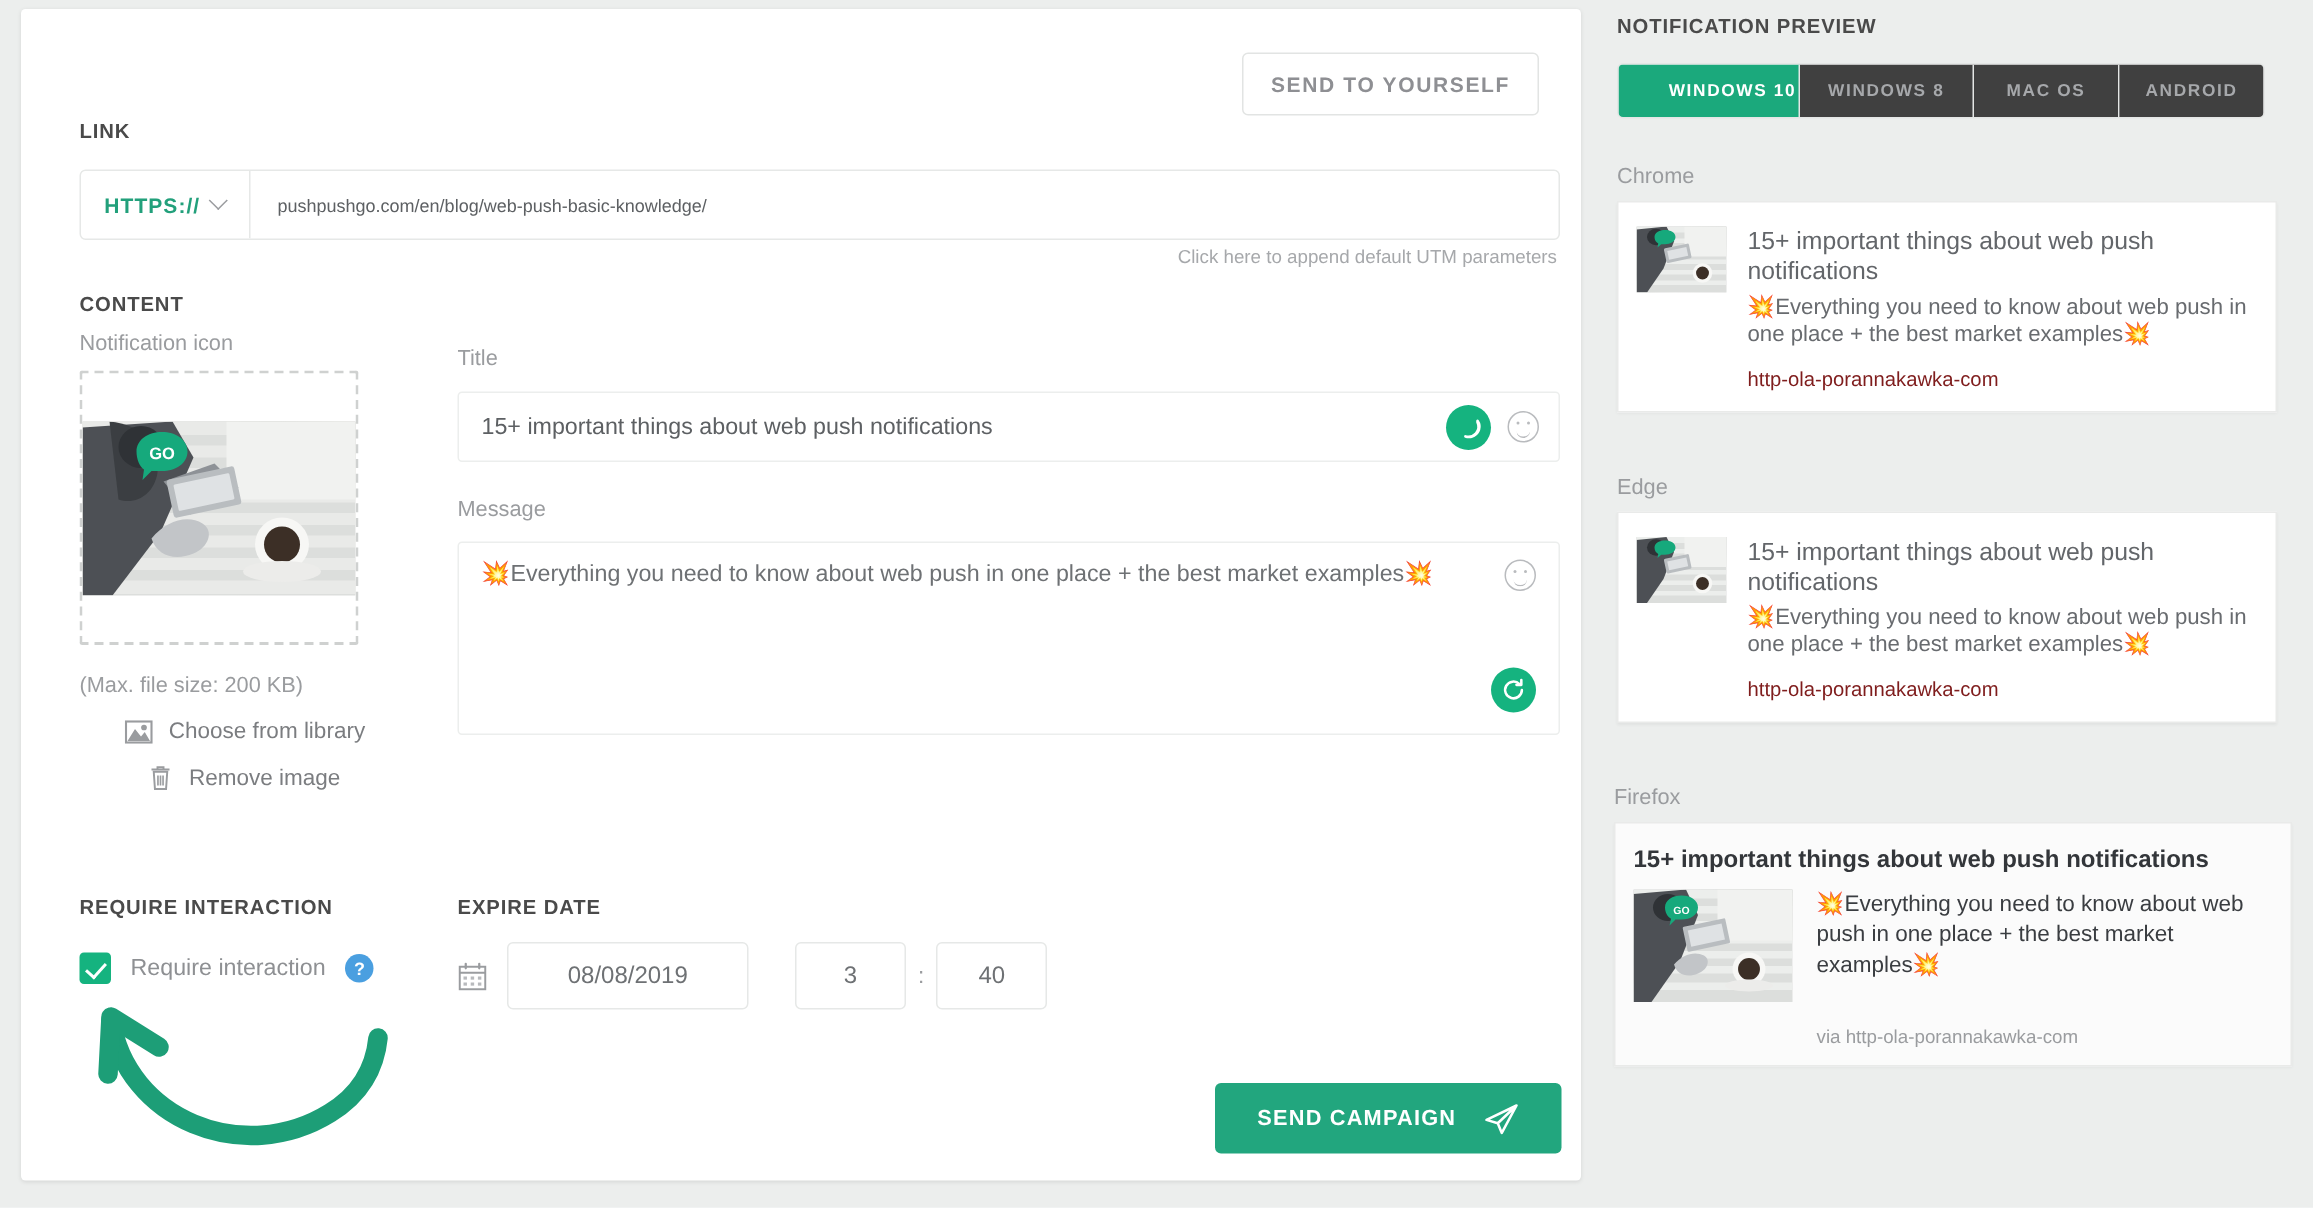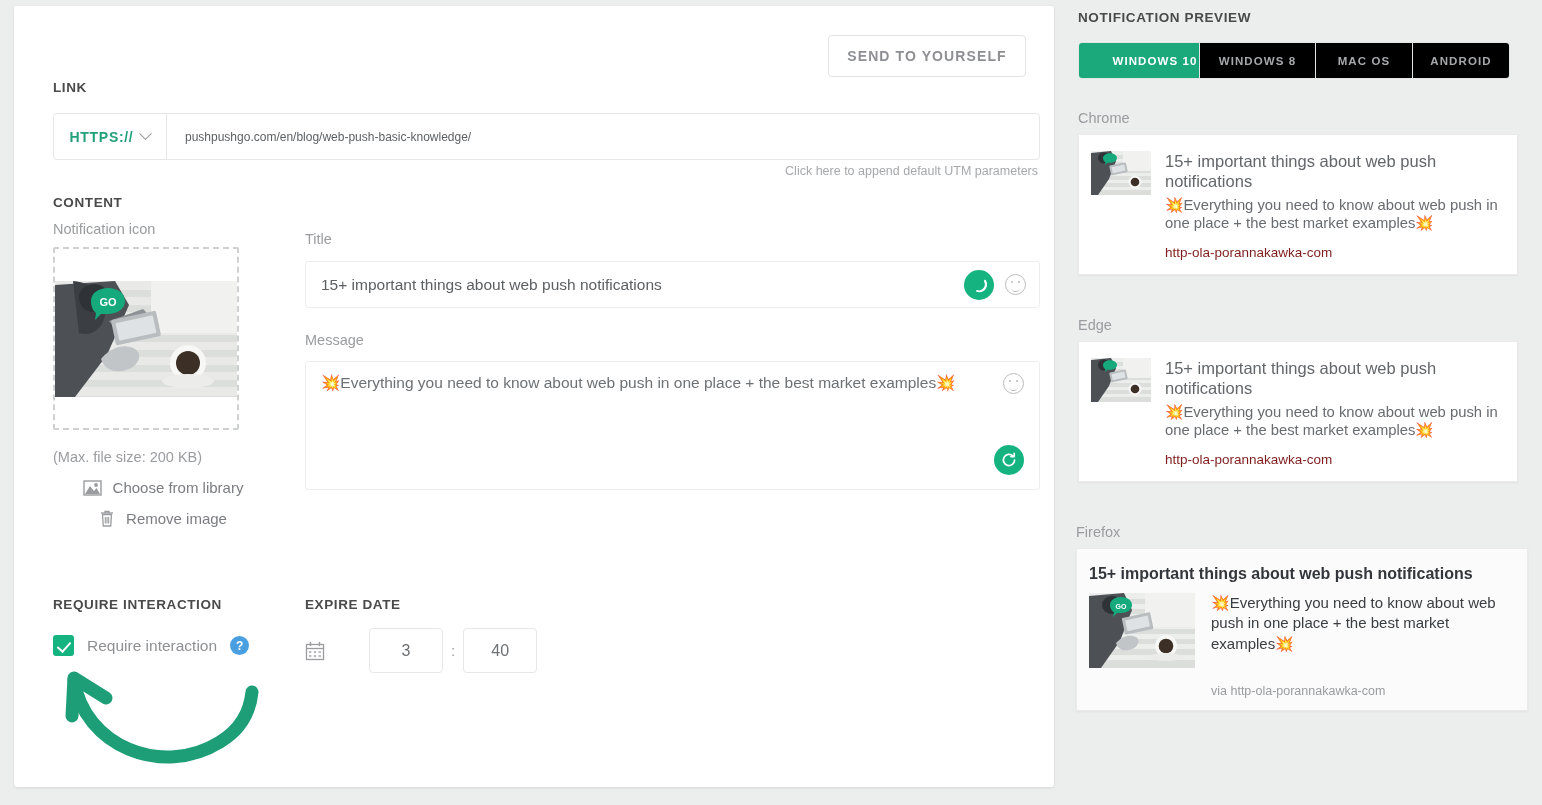--- a/index.html
+++ b/index.html
@@ -186,21 +186,21 @@
   }
   .tabs {
     position: absolute; left: 16px; top: 42px;
     display: flex; border-radius: 4px; overflow: hidden;
     border: 1px solid #e4e6e5; background: #f4f5f4; height: 37px;
   }
   .tab {
     display:flex; align-items:center; justify-content:center;
     font-size: 11.5px; font-weight: 700; letter-spacing: 1.1px;
     color: #a6a8ab; cursor: pointer; border-right: 1px solid #e4e6e5;
-    background: #000000;
+    background: #404040;
   }
   .tab:last-child { border-right: 0; }
   .tab.active { background: #1ba97c; color: #fff; }
   .t0 { width: 121px; padding-left: 32px; } .t1 { width: 116px; } .t2 { width: 97px; } .t3 { width: 96px; }
 
   .browser-name {
     font-size: 14.5px; color: #9a9c9f; margin: 0 0 8px 16px;
   }
   .pv-card {
     background: #fff; border: 1px solid #e9eae9;
@@ -353,26 +353,33 @@
         <path d="M5.5 1.5 V4.5 M14.5 1.5 V4.5" stroke="#9a9c9f" stroke-width="1.5" stroke-linecap="round"></path>
         <g fill="#b8babd">
           <rect x="4" y="10" width="2.3" height="2.1"></rect>
             <rect x="8.8" y="10" width="2.3" height="2.1"></rect>
           <rect x="13.6" y="10" width="2.3" height="2.1"></rect>
           <rect x="4" y="14" width="2.3" height="2.1"></rect>
             <rect x="8.8" y="14" width="2.3" height="2.1"></rect>
           <rect x="13.6" y="14" width="2.3" height="2.1"></rect>
         </g>
       </svg>
+      <input class="date-inp" value="08/08/2019" style="">
       <span style="width:31px"></span>
       <input class="time-inp" value="3" style="">
       <span class="colon">:</span>
       <input class="time-inp" value="40" style="">
     </div>
 
+    <button class="send-campaign">
+      <span>SEND CAMPAIGN</span>
+      <svg width="25" height="24" viewBox="0 0 25 24">
+        <path d="M23 3 L3 12.6 L10.5 14.8 L22.6 3.4 Z M23 3 L13.2 21.3 L10.5 14.8 Z" fill="none" stroke="#fff" stroke-width="1.7" stroke-linejoin="round"></path>
+      </svg>
+    </button>
   </div>
 
   <div class="right-panel">
     <div class="np-title">NOTIFICATION PREVIEW</div>
 
     <div class="tabs">
       <div class="tab t0 active">WINDOWS 10</div>
       <div class="tab t1">WINDOWS 8</div>
       <div class="tab t2">MAC OS</div>
       <div class="tab t3">ANDROID</div>

